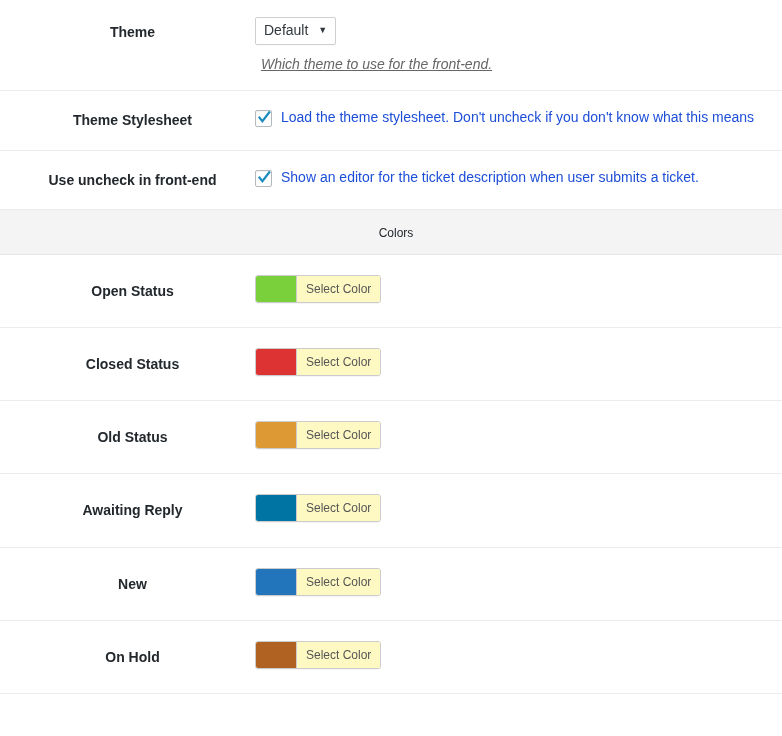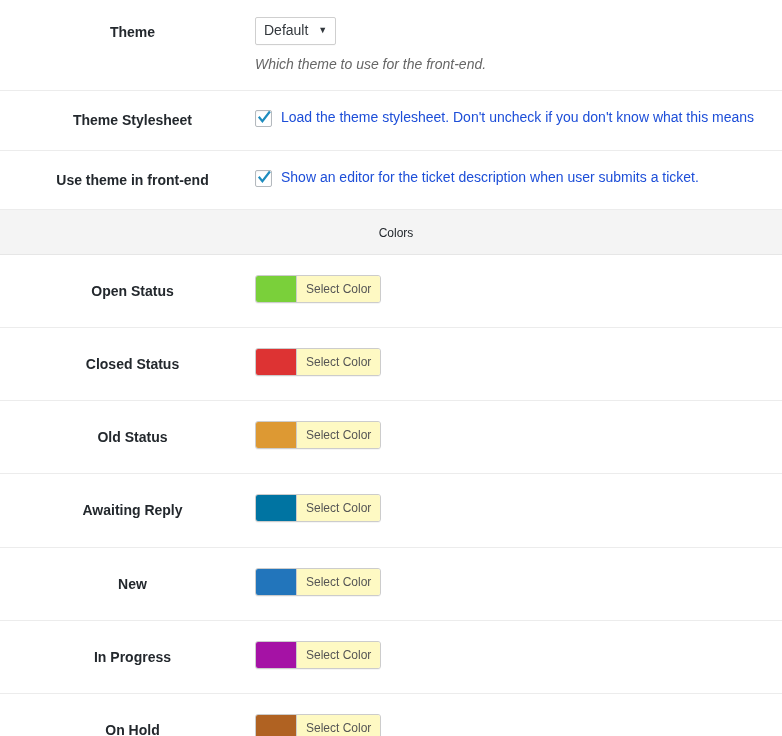--- a/index.html
+++ b/index.html
@@ -66,25 +66,26 @@
   .select-box .caret {
     display: inline-block;
     margin-left: 10px;
     font-size: 9px;
     position: relative;
     top: -2px;
     color: #32373c;
   }
 
   .field-desc {
-    margin: 10px 0 0 0;
+    margin: 10px 0 0 6px;
     font-size: 14px;
     font-style: italic;
     color: #666666;
     line-height: 1.4;
+    text-decoration: underline;
   }
 
   
   .row-check .cell-label { padding-top: 20px; padding-bottom: 20px; }
   .row-check .cell-field { padding-top: 18px; padding-bottom: 18px; }
 
   .check-line {
     display: flex;
     align-items: flex-start;
     gap: 9px;
@@ -180,21 +181,21 @@
               <path d="M3.5 8.6 L6.4 12.2 L13.2 3.4" stroke="#1e8cbe" stroke-width="2.2" fill="none" stroke-linecap="square"></path>
             </svg>
           </span>
           <span class="check-label">Load the theme stylesheet. Don't uncheck if you don't know what this means</span>
         </div>
       </td>
     </tr>
 
     <tr class="settings-row row-check">
       <th class="cell-label">
-        <span class="label-text">Use theme in front-end</span>
+        <span class="label-text">Use uncheck in front-end</span>
       </th>
       <td class="cell-field">
         <div class="check-line">
           <span class="checkbox">
             <svg width="17" height="17" viewBox="0 0 17 17">
               <path d="M3.5 8.6 L6.4 12.2 L13.2 3.4" stroke="#1e8cbe" stroke-width="2.2" fill="none" stroke-linecap="square"></path>
             </svg>
           </span>
           <span class="check-label">Show an editor for the ticket description when user submits a ticket.</span>
         </div>
@@ -263,31 +264,20 @@
       <span class="label-text">New</span>
     </th>
     <td class="cell-field">
       <div class="color-picker">
         <span class="color-swatch" style="background: rgb(34, 117, 187);"></span>
         <span class="color-btn-label">Select Color</span>
       </div>
     </td>
   </tr>
 
-  <tr class="settings-row row-color">
-    <th class="cell-label">
-      <span class="label-text">In Progress</span>
-    </th>
-    <td class="cell-field">
-      <div class="color-picker">
-        <span class="color-swatch" style="background: rgb(165, 18, 165);"></span>
-        <span class="color-btn-label">Select Color</span>
-      </div>
-    </td>
-  </tr>
 
   <tr class="settings-row row-color">
     <th class="cell-label">
       <span class="label-text">On Hold</span>
     </th>
     <td class="cell-field">
       <div class="color-picker">
         <span class="color-swatch" style="background: rgb(176, 98, 34);"></span>
         <span class="color-btn-label">Select Color</span>
       </div>

